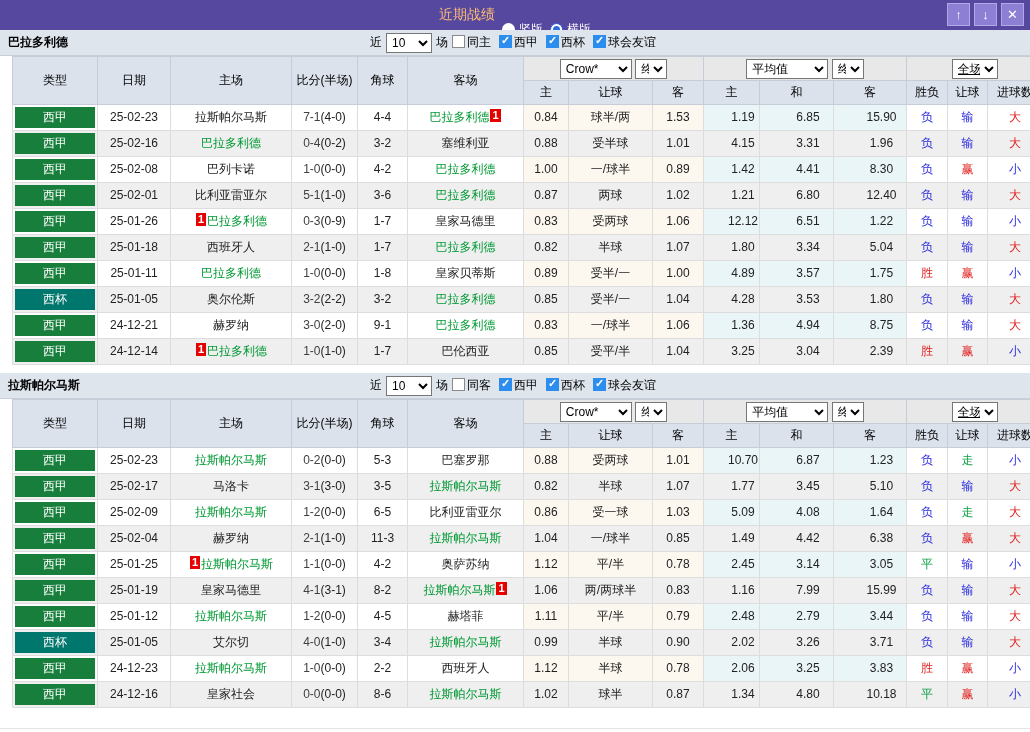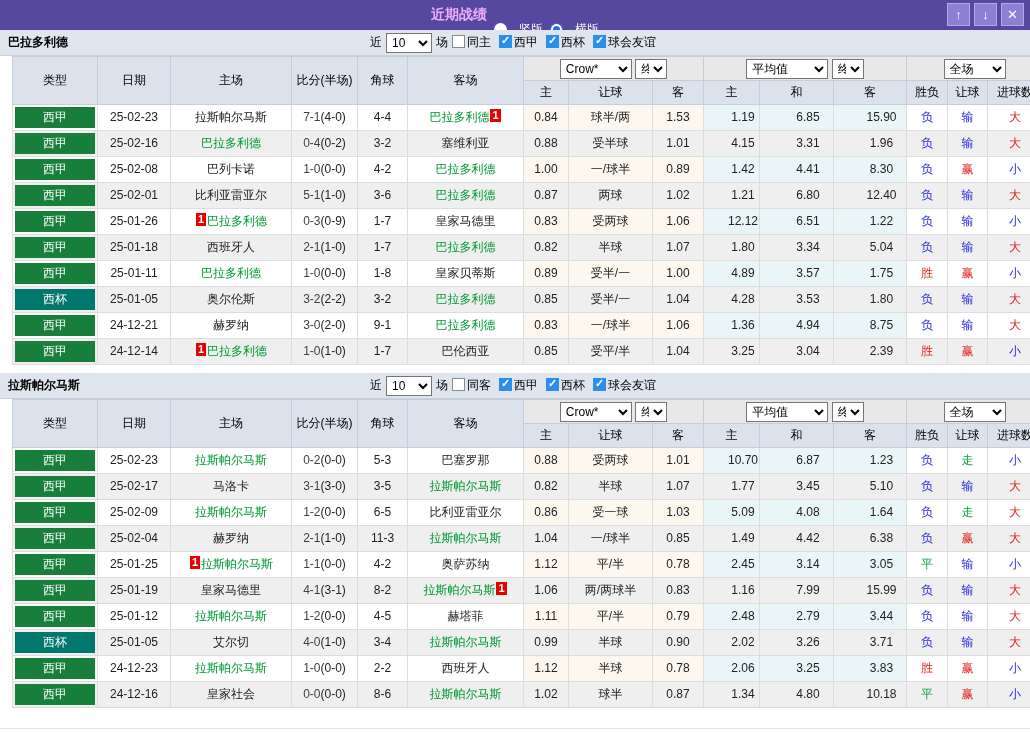--- a/index.html
+++ b/index.html
@@ -2,22 +2,22 @@
 <html><head>
 <meta charset="utf-8">
 <style>
   * { box-sizing: border-box; margin: 0; padding: 0; }
   html,body { background:#fff; width:1030px; }
   body { font-family:"Liberation Sans","DejaVu Sans",sans-serif; font-size:12px; color:#000; }
 
   
   .titlebar { position:relative; height:30px; background:#55489E; display:flex; align-items:center; justify-content:center; }
   .title-center { display:flex; align-items:center; gap:7px; }
-  .win-title { color:#f0abfc; font-size:14px; font-weight:bold; }
-  .radio-item { display:flex; align-items:center; gap:12px; color:#fff; font-size:12px; cursor:default;margin-top:28px; }
+  .win-title { color:#fdba74; font-size:14px; font-weight:normal; }
+  .radio-item { display:flex; align-items:center; gap:4px; color:#fff; font-size:12px; cursor:default;margin-top:28px; }
   .radio-dot { width:13px; height:13px; border-radius:50%; background:#fff; display:inline-block; position:relative; }
   .radio-dot.checked { border:1px solid #2F5BD7; }
   .radio-dot.checked::after { content:''; position:absolute; left:2px; top:2px; width:7px; height:7px; border-radius:50%; background:#2E6BE0; }
   .tb-buttons { position:absolute; right:6px; top:3px; display:flex; gap:4px; }
   .tb-btn { width:23px; height:23px; background:#8D7FD3; border:1px solid #B3A8E6; color:#fff; font-weight:bold; font-size:13px; line-height:21px; text-align:center; cursor:pointer; }
 
   
   .section-hdr { position:relative; height:26px; background:#DEE5ED; display:flex; align-items:center; justify-content:center; border-bottom:1px solid #C9D0DA; }
   .team-name { position:absolute; left:8px; font-weight:bold; font-size:12px; color:#000; }
   .filters { display:flex; align-items:center; gap:4px; }
@@ -26,21 +26,21 @@
   .count-select { width:46px; }
   input[type="checkbox"] { appearance:none; width:13px; height:13px; border:1px solid #8A8A8A; background:#fff; position:relative; vertical-align:-2px; margin-right:2px; }
   input[type="checkbox"]:checked { background:#2B8DEE; border-color:#2B8DEE; }
   input[type="checkbox"]:checked::after { content:'✓'; position:absolute; left:1px; top:-2px; color:#fff; font-size:11px; font-weight:bold; }
 
   
   table { border-collapse:collapse; table-layout:fixed; width:1030px;margin-left:12px; }
   thead th { background:#DBE2EC; border:1px solid #C6CCD8; font-weight:normal; font-size:12px; height:24px; color:#000; }
   thead tr.sel-row th.selcell { background:#E8E8E8; }
   thead .selcell select { vertical-align:middle; }
-  .sel-company { width:72px; } .sel-stage { width:32px;text-align:center; } .sel-avg { width:82px; } .sel-scope { width:62px; }
+  .sel-company { width:72px; } .sel-stage { width:32px;text-align:center; } .sel-avg { width:82px; } .sel-scope { width:46px;text-decoration:underline; }
   tbody td { height:25px; line-height:25px; text-align:center; border:1px solid #DDDDDD; background:#fff; font-size:12px; color:#222; overflow:hidden; white-space:nowrap; }
   tbody tr:nth-child(even) td { background:#EFEFEF; }
   tbody td.c-odds { background:#FCF8F0; }
   tbody td.c-avg  { background:#EAF5F8;padding-left:23px; }
   tbody td.c-typecol { background:#fff; padding:0; }
   .type-tag { display:block; margin:1px 2px; height:21px; line-height:21px; color:#fff; text-align:center; }
   .type-league { background:#177E3B; }
   .type-cup { background:#00776D; }
   .t-team { color:#009933; }
   .team-link { cursor:pointer; }

